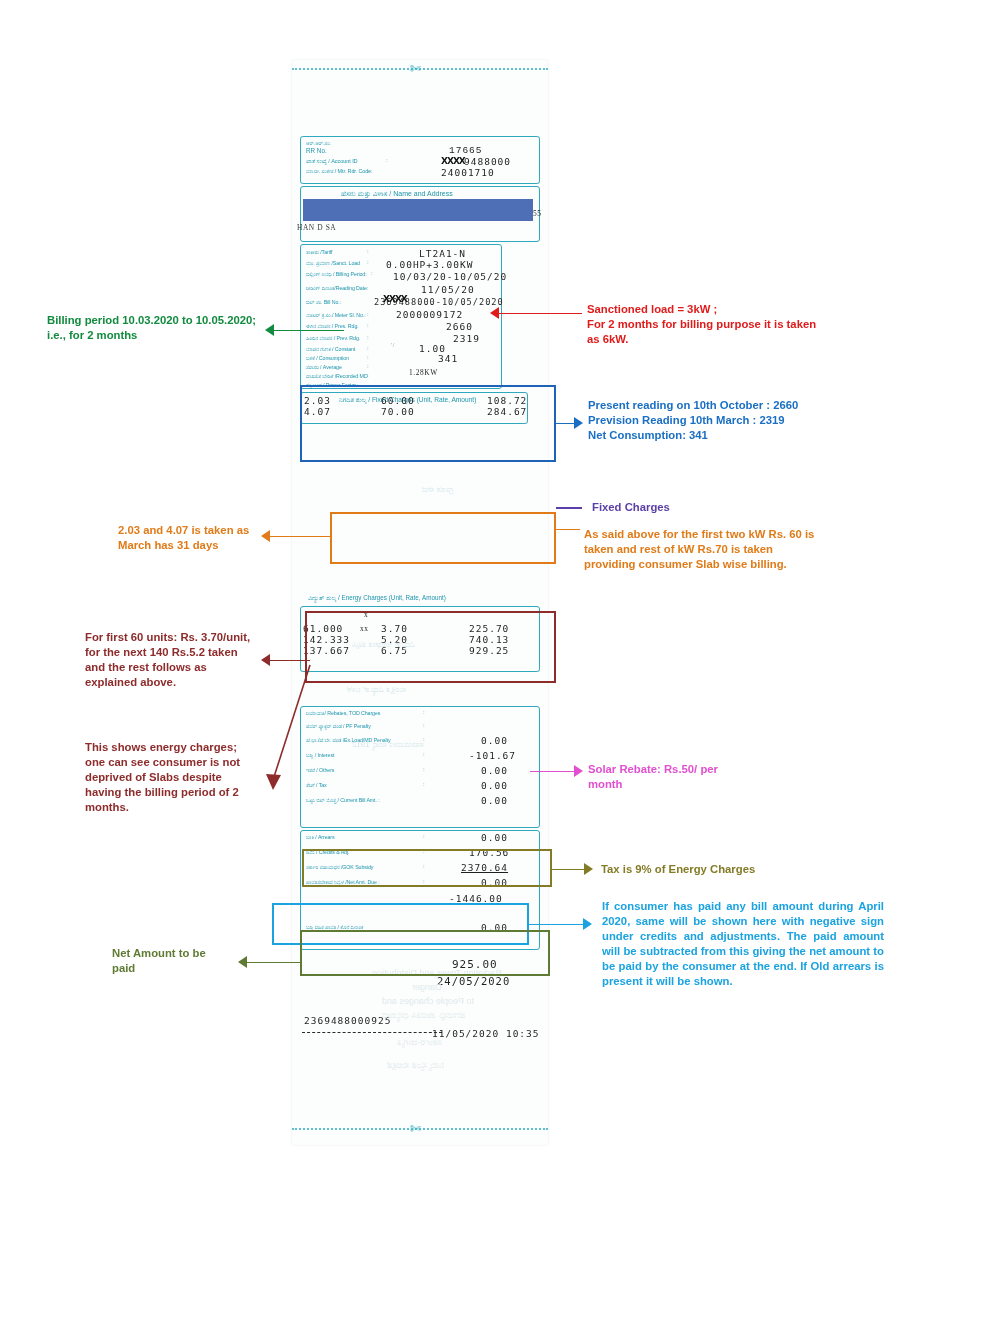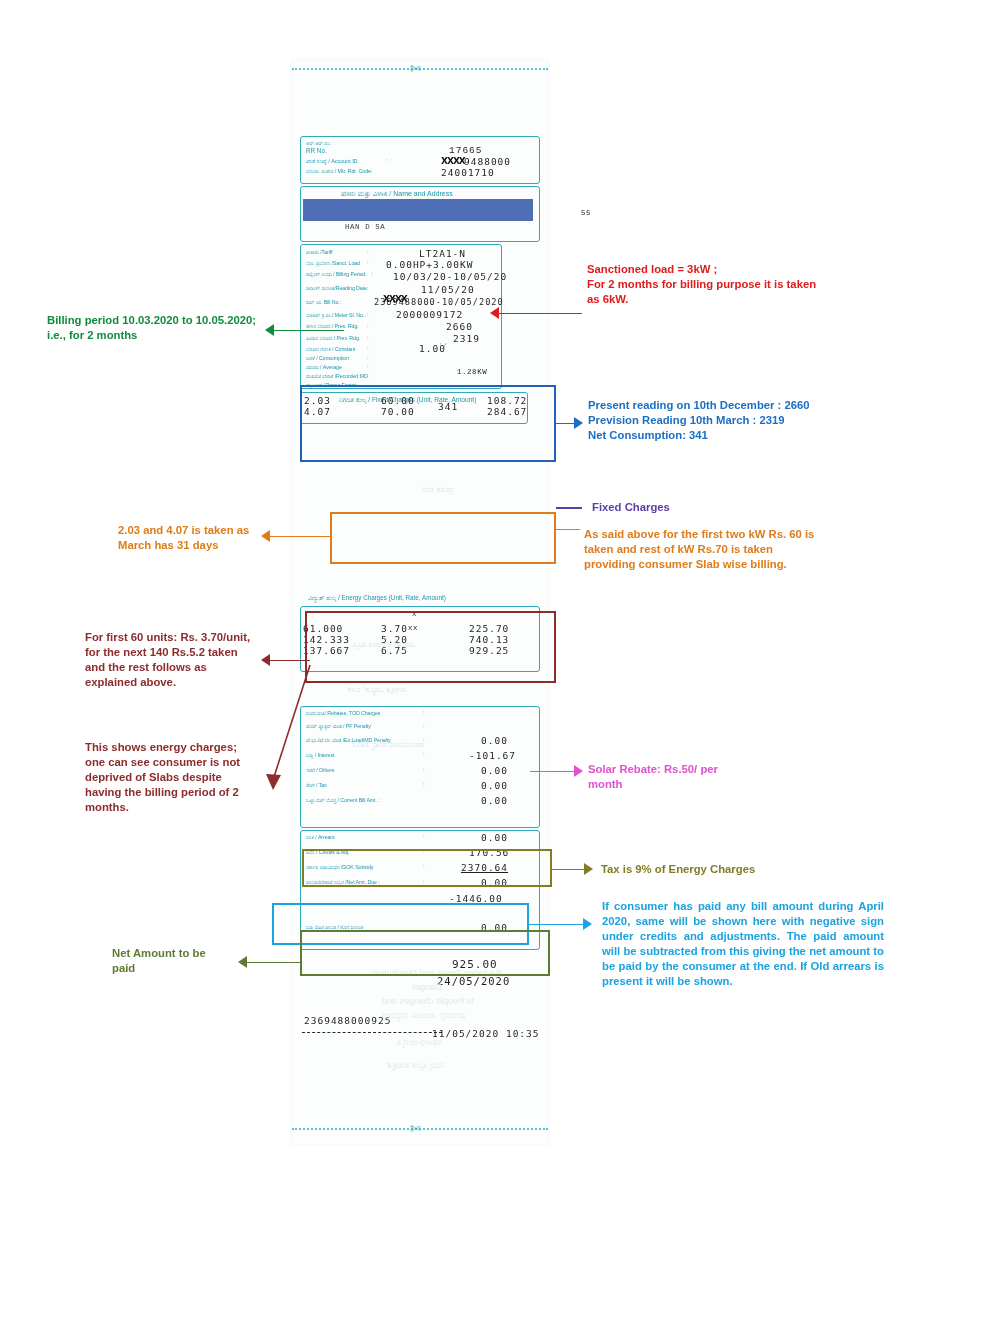--- a/index.html
+++ b/index.html
@@ -65,26 +65,25 @@
     white-space: nowrap;
   }
   .dotval {
     font-family: "DejaVu Sans Mono", monospace;
     color: #1f1f1f;
     font-size: 9.5px;
     letter-spacing: 1.0px;
     white-space: nowrap;
   }
   .dotval-sm {
-    font-family: Liberation Mono, monospace;
+    font-family: Liberation Serif, serif;
     color: #262626;
     font-size: 7.4px;
     letter-spacing: .6px;
     white-space: nowrap;
-    padding-left: 48px;
   }
   .colon {
     position: absolute;
     color: #1b96ad;
     font-size: 6px;
   }
 
   
   #logo {
     position: absolute;
@@ -163,21 +162,21 @@
 
   
   .anno {
     position: absolute;
     font-family: "Liberation Sans", sans-serif;
     font-weight: bold;
     font-size: 11.3px;
     line-height: 1.32;
   }
   .anno.green  { color: #118b3e; }
-  .anno.red    { color: #e01b1b; }
+  .anno.red    { color: #e01b1b; margin-top: 40px; }
   .anno.blue   { color: #1a6fc4; }
   .anno.purple { color: #5b3fa8; }
   .anno.orange { color: #e07b18; }
   .anno.dkred  { color: #8e2b2b; }
   .anno.magenta{ color: #e24fd0; }
   .anno.olive  { color: #847b26; }
   .anno.cyan   { color: #1aa3e0; }
   .anno.olive2 { color: #5e7a33; }
 
   .hl {
@@ -256,21 +255,21 @@
       <div class="dotval" style="position:absolute; left:118px; top:3px;">LT2A1-N</div>
       <div class="dotval" style="position:absolute; left:85px;  top:14px;">0.00HP+3.00KW</div>
       <div class="dotval" style="position:absolute; left:92px;  top:26px;">10/03/20-10/05/20</div>
       <div class="dotval" style="position:absolute; left:120px; top:39px;">11/05/20</div>
       <div class="redact" style="position:absolute; left:82px;  top:49px; font-size:9px;">XXXX</div>
       <div class="dotval" style="position:absolute; left:73px;  top:52px; font-size:8.6px;">2369488000-10/05/2020</div>
       <div class="dotval" style="position:absolute; left:95px;  top:64px;">2000009172</div>
       <div class="dotval" style="position:absolute; left:145px; top:76px;">2660</div>
       <div class="dotval" style="position:absolute; left:152px; top:88px;">2319</div>
       <div class="dotval" style="position:absolute; left:118px; top:98px;">1.00</div>
-      <div class="dotval" style="position:absolute; left:137px; top:108px;margin-top:48px;">341</div>
+      <div class="dotval" style="position:absolute; left:137px; top:108px;">341</div>
       <div class="dotval-sm" style="position:absolute; left:108px; top:123px;">1.28KW</div>
       <div class="dotval-sm" style="position:absolute; left:90px; top:97px; color:#7d8f93; font-size:6px;">'/</div>
     </div>
 
     <div class="billbox" style="left:8px; top:332px; width:228px; height:32px;">
       <div class="enlabel" style="position:absolute; left:38px; top:3px; font-size:6.6px;">ನಿಗದಿತ ಶುಲ್ಕ / Fixed Charges (Unit, Rate, Amount)</div>
       <div class="dotval" style="position:absolute; left:3px;  top:2px;">2.03</div>
       <div class="dotval" style="position:absolute; left:80px; top:2px;">60.00</div>
       <div class="dotval" style="position:absolute; left:186px;top:2px;">108.72</div>
       <div class="dotval" style="position:absolute; left:3px;  top:13px;">4.07</div>
@@ -410,21 +409,21 @@
     <div>i.e., for 2 months</div>
   </div>
 
   <div class="anno red" style="left:587px; top:262px; width:300px;">
     <div>Sanctioned load = 3kW ;</div>
     <div>For 2 months for billing purpose it is taken</div>
     <div>as 6kW.</div>
   </div>
 
   <div class="anno blue" style="left:588px; top:398px; width:300px;">
-    <div>Present reading on 10th December : 2660</div>
+    <div>Present reading on 10th October : 2660</div>
     <div>Prevision Reading  10th March : 2319</div>
     <div>Net  Consumption: 341</div>
   </div>
 
   <div class="anno purple" style="left:592px; top:500px; width:200px;">
     <div>Fixed Charges</div>
   </div>
 
   <div class="anno orange" style="left:118px; top:523px; width:200px;">
     <div>2.03 and 4.07 is taken as</div>

